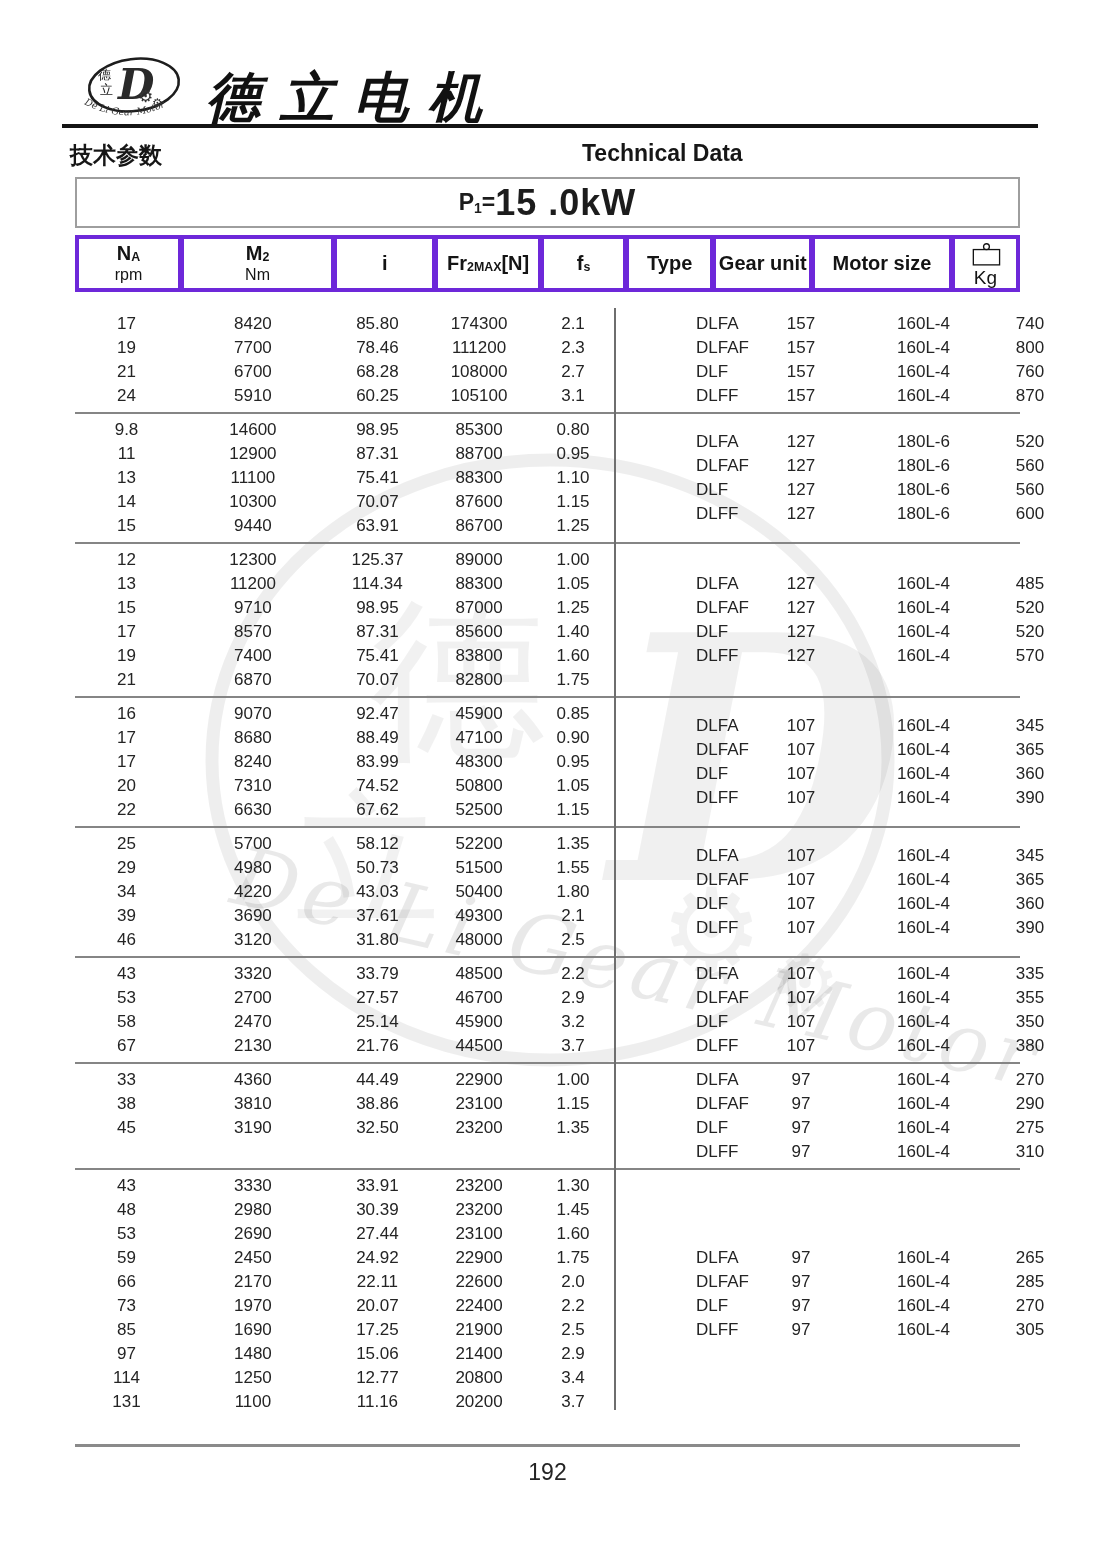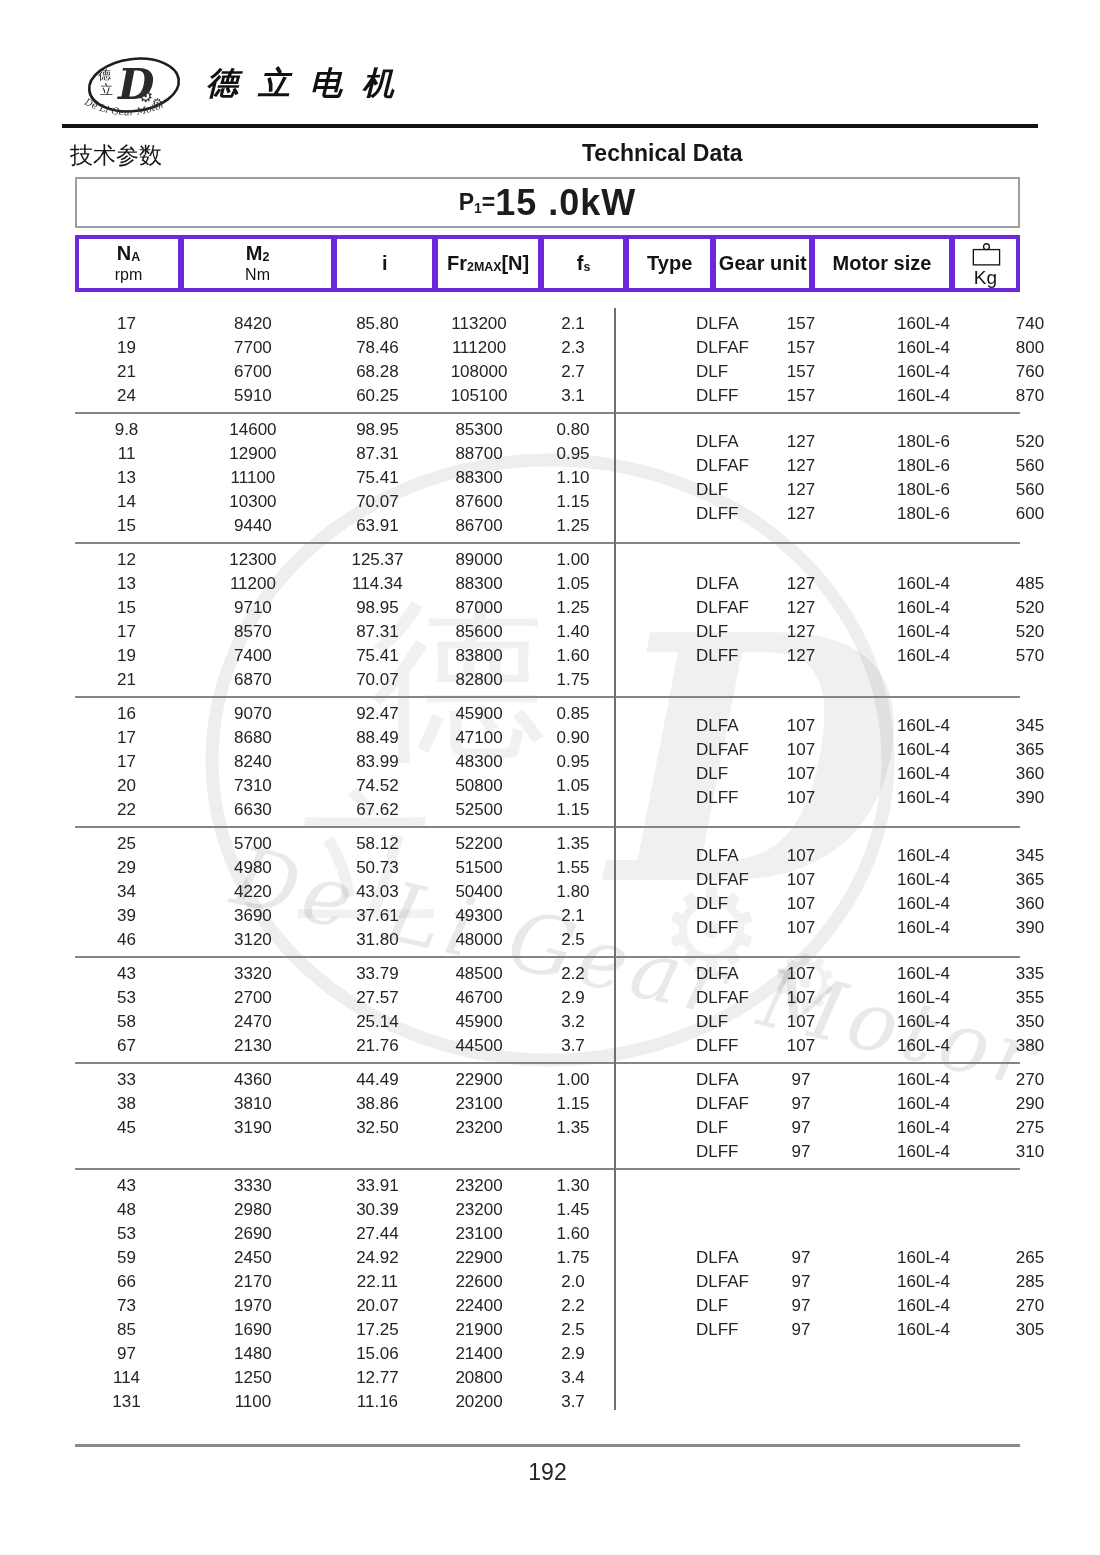--- a/index.html
+++ b/index.html
@@ -15,25 +15,25 @@
     font-family:"DejaVu Serif", serif; font-style:italic; font-size:82px;
     letter-spacing:6px; color:rgba(0,0,0,0.085); white-space:nowrap;
     transform:rotate(13deg); transform-origin:left top;
   }
   .content { position:relative; z-index:1; }
   
   .logo { position:absolute; left:76px; top:54px; }
   .brand-title {
     position:absolute; left:206px; top:62px;
     font-family:"DejaVu Serif", serif; font-weight:bold; font-style:italic;
-    font-size:32px; letter-spacing:20px; color:#111;
+    font-size:54px; letter-spacing:20px; color:#111;
   }
   .top-rule { position:absolute; left:62px; top:124px; width:976px; height:4px; background:#141414; }
   .subheader { position:absolute; left:70px; top:140px; width:968px; height:30px; }
-  .subheader .zh { font-size:23px; font-weight:normal; color:#161616; }
+  .subheader .zh { font-size:23px; font-weight:bold; color:#161616; }
   .subheader .en { position:absolute; left:512px; top:0; font-size:23px; font-weight:bold; color:#161616; }
   
   .sheet { position:absolute; left:75px; top:177px; width:945px; }
   .title-box {
     width:945px; height:51px; border:2px solid #9e9e9e;
     display:flex; align-items:center; justify-content:center;
   }
   .title-box .p { font-size:23px; font-weight:bold; }
   .title-box .p-sub { font-size:14px; font-weight:bold; vertical-align:-3px; }
   .title-box .eq { font-size:23px; font-weight:bold; }
@@ -149,21 +149,21 @@
       </div>
 
       <div class="tbody">
         <div class="v-divider"></div>
       <div class="section">
             <div class="sect-left">
               <div class="row">
                 <span class="cell c0">17</span>
                 <span class="cell c1">8420</span>
                 <span class="cell c2">85.80</span>
-                <span class="cell c3">113200</span>
+                <span class="cell c3">174300</span>
                 <span class="cell c4">2.1</span>
               </div>
               <div class="row">
                 <span class="cell c0">19</span>
                 <span class="cell c1">7700</span>
                 <span class="cell c2">78.46</span>
                 <span class="cell c3">111200</span>
                 <span class="cell c4">2.3</span>
               </div>
               <div class="row">

